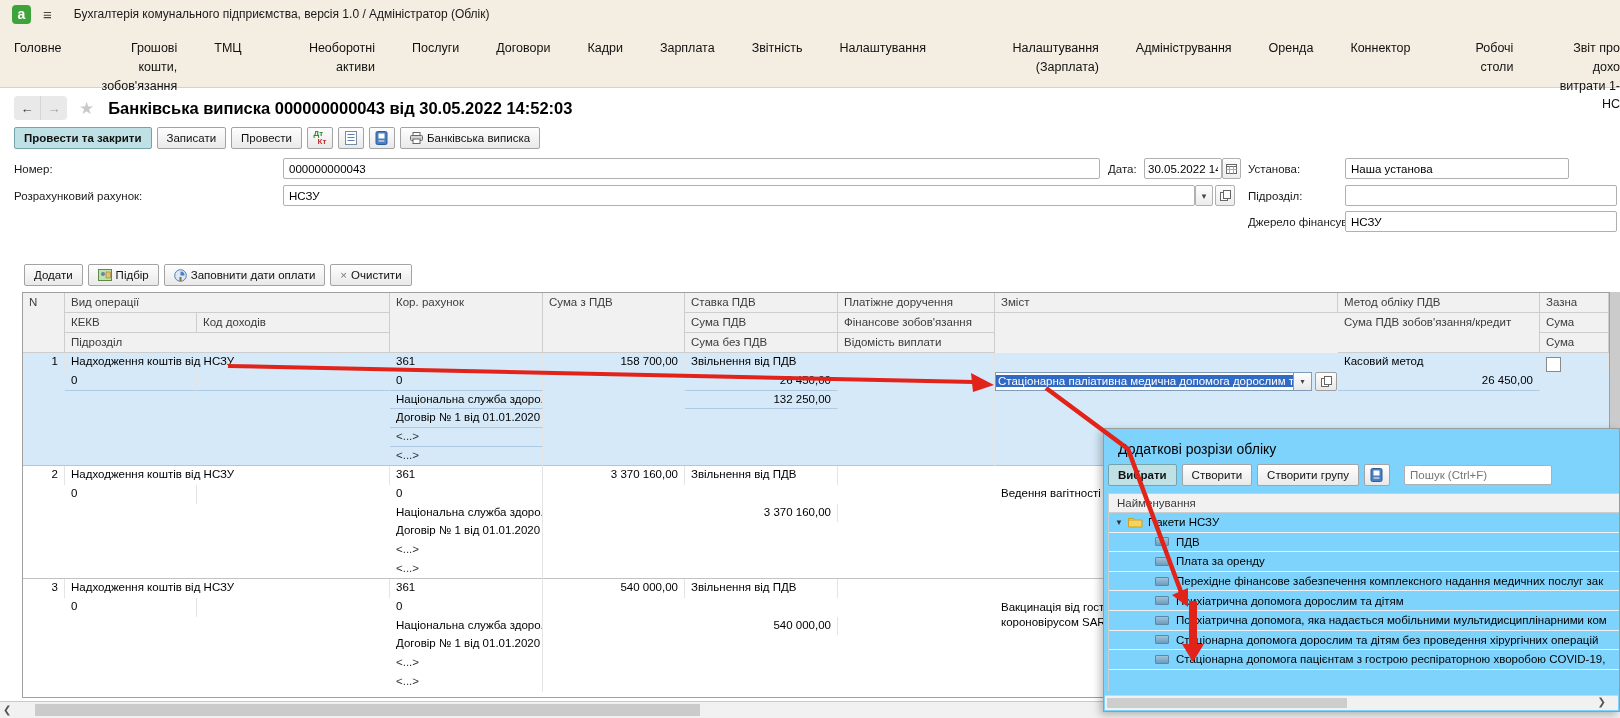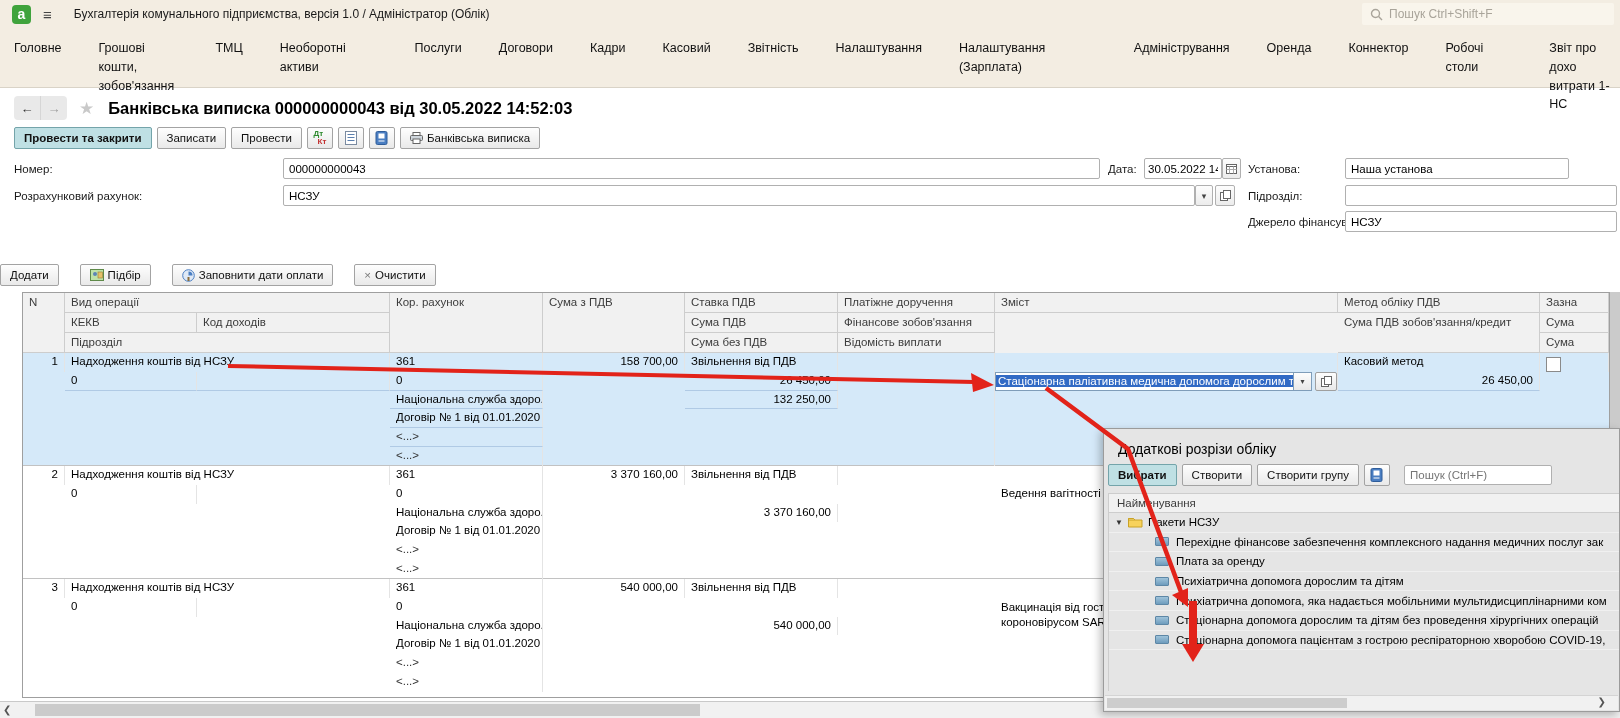--- a/index.html
+++ b/index.html
@@ -9,21 +9,21 @@
   .topbar{position:absolute;left:0;top:0;width:1620px;height:28px;background:#f3ede2;display:flex;align-items:center;}
   .logo{width:19px;height:19px;margin-left:12px;background:#3fa33c;border-radius:4px;color:#fff;
         font-weight:bold;font-size:14px;display:flex;align-items:center;justify-content:center;}
   .burger{margin-left:12px;font-size:15px;color:#444;line-height:1;}
   .apptitle{margin-left:22px;font-size:12px;color:#1a1a1a;}
   .searchbox{position:absolute;right:6px;top:3px;width:252px;height:22px;background:#f9f5ec;border-radius:2px;
              display:flex;align-items:center;color:#a9a49a;font-size:12px;}
   .searchbox svg{margin:0 6px 0 8px;}
   .menubar{position:absolute;left:0;top:28px;width:1620px;height:60px;background:#f3ede2;border-bottom:1px solid #d9d3c7;
            display:flex;gap:37px;padding:11px 0 0 14px;box-sizing:border-box;font-size:12.5px;}
-  .menuitem{white-space:pre-line;line-height:1.5;color:#111;cursor:default;}
+  .menuitem{white-space:pre-line;line-height:1.5;color:#111;cursor:default;text-align:right;}
   
   .navrow{position:absolute;left:0;top:92px;width:1620px;height:32px;display:flex;align-items:center;}
   .navbtns{margin-left:14px;display:flex;background:#e9e9e9;border-radius:4px;overflow:hidden;}
   .navbtn{width:26px;height:24px;display:flex;align-items:center;justify-content:center;font-size:13px;color:#333;}
   .navbtn.fwd{color:#9e9e9e;border-left:1px solid #d6d6d6;}
   .star{margin-left:12px;color:#c9c9c9;font-size:17px;}
   .doctitle{margin-left:14px;font-size:16.5px;font-weight:bold;color:#000;}
   
   .cmdbar{position:absolute;left:0;top:124px;width:1620px;height:28px;display:flex;align-items:center;gap:5px;padding-left:14px;box-sizing:border-box;}
   .btn{height:22px;box-sizing:border-box;border:1px solid #a3a3a3;border-radius:2px;background:linear-gradient(#fefefe,#e9e9e9);
@@ -37,21 +37,21 @@
   .field{position:absolute;height:21px;box-sizing:border-box;border:1px solid #b0b0b0;border-radius:2px;background:#fff;
          font-family:"Liberation Sans",sans-serif;font-size:11.5px;padding:0 5px;color:#000;}
   .sqbtn{position:absolute;height:21px;box-sizing:border-box;border:1px solid #b0b0b0;border-radius:2px;background:linear-gradient(#fdfdfd,#ececec);
          display:flex;align-items:center;justify-content:center;font-size:9px;color:#444;}
   
   .tabstrip{position:absolute;left:0;top:233px;width:1620px;height:26px;border-bottom:1px solid #a8a8a8;box-sizing:border-box;}
   .tab{position:absolute;top:1px;height:25px;box-sizing:border-box;border:1px solid #a8a8a8;border-bottom:none;border-radius:3px 3px 0 0;
        display:flex;align-items:center;gap:5px;padding:0 10px;background:#f2f2f2;color:#111;}
   .tab.active{background:#fff;height:26px;top:0;z-index:2;}
   
-  .tblbar{position:absolute;left:0;top:261px;width:1620px;height:28px;display:flex;align-items:center;gap:21px;padding-left:0;box-sizing:border-box;}
+  .tblbar{position:absolute;left:0;top:261px;width:1620px;height:28px;display:flex;align-items:center;gap:5px;padding-left:24px;box-sizing:border-box;}
   
   .table{position:absolute;left:22px;top:292px;width:1588px;height:406px;border:1px solid #9f9f9f;box-sizing:border-box;overflow:hidden;background:#fff;}
   .grid{display:grid;grid-template-columns:42px 132px 193px 153px 142px 153px 157px 343px 202px auto;}
   .thead{grid-template-rows:repeat(3,20px);background:#f1f1f1;}
   .hc{box-sizing:border-box;border-right:1px solid #cdcdcd;border-bottom:1px solid #cdcdcd;padding:3px 6px 0 6px;color:#3c3c3c;
       overflow:hidden;white-space:nowrap;background:#f1f1f1;}
   .trow{grid-template-rows:repeat(6,18.83px);border-bottom:1px solid #c2c2c2;box-sizing:border-box;position:relative;}
   .trow.sel{background:#d5e9f9;}
   .tc{box-sizing:border-box;border-right:1px solid #e4e4e4;padding:2px 6px 0 6px;overflow:hidden;white-space:nowrap;}
   .num{text-align:right;}
@@ -66,21 +66,21 @@
           display:flex;align-items:center;justify-content:center;font-size:8px;color:#444;}
   .droopen{width:20px;margin-left:3px;border:1px solid #9f9f9f;border-radius:2px;background:linear-gradient(#fdfdfd,#e8e8e8);
            display:flex;align-items:center;justify-content:center;}
   .chk{width:13px;height:13px;border:1px solid #8a8a8a;background:#fff;margin-top:2px;}
   
   .vscroll{position:absolute;left:1610px;top:292px;width:10px;height:140px;background:#cbcbcb;}
   .hscroll{position:absolute;left:0;top:701px;width:1620px;height:17px;background:#f1f1f1;border-top:1px solid #c9c9c9;box-sizing:border-box;}
   .hthumb{position:absolute;left:35px;top:2px;width:665px;height:12px;background:#cbcbcb;}
   .harrow{position:absolute;left:3px;top:2px;font-size:10px;color:#555;}
   
-  .popup{position:absolute;left:1103px;top:428px;width:517px;height:284px;background:#e5e5e5;border:1px solid #9b9b9b;
+  .popup{position:absolute;left:1103px;top:428px;width:517px;height:284px;background:#7dd3fc;border:1px solid #9b9b9b;
          box-shadow:-3px 3px 8px rgba(0,0,0,.25);z-index:5;box-sizing:border-box;overflow:hidden;}
   .ptitle{position:absolute;left:14px;top:12px;font-size:14px;color:#000;}
   .pbtns{position:absolute;left:4px;top:35px;display:flex;gap:5px;align-items:center;}
   .psearch{position:absolute;left:300px;top:36px;width:148px;height:20px;}
   .plisthead{position:absolute;left:4px;top:64px;right:-2px;height:20px;background:#f1f1f1;border:1px solid #cdcdcd;
              box-sizing:border-box;padding:3px 8px 0 8px;color:#3c3c3c;}
   .plist{position:absolute;left:4px;top:84px;right:-2px;bottom:20px;border-left:1px solid #cdcdcd;border-right:1px solid #cdcdcd;overflow:hidden;}
   .prow{height:18.6px;display:flex;align-items:center;border-bottom:1px solid #f0f0f0;white-space:nowrap;overflow:hidden;}
   .prow.folder{gap:5px;padding-left:6px;}
   .prow.child{gap:7px;padding-left:46px;}
@@ -95,39 +95,32 @@
 </style>
 </head>
 <body>
 
 <div class="screen">
 
   <div class="topbar">
     <div class="logo">a</div>
     <div class="burger">≡</div>
     <div class="apptitle">Бухгалтерія комунального підприємства, версія 1.0 / Адміністратор  (Облік)</div>
-    <div class="searchbox">
-      <svg width="13" height="13" viewBox="0 0 13 13">
-        <circle cx="5.5" cy="5.5" r="4" fill="none" stroke="#a9a49a" stroke-width="1.4"></circle>
-        <line x1="8.6" y1="8.6" x2="12" y2="12" stroke="#a9a49a" stroke-width="1.4"></line>
-      </svg>
-      <span>Пошук Ctrl+Shift+F</span>
-    </div>
   </div>
 
   <div class="menubar">
     <div class="menuitem">Головне</div>
     <div class="menuitem">Грошові кошти,
 зобов'язання</div>
     <div class="menuitem">ТМЦ</div>
     <div class="menuitem">Необоротні активи</div>
     <div class="menuitem">Послуги</div>
     <div class="menuitem">Договори</div>
     <div class="menuitem">Кадри</div>
-    <div class="menuitem">Касовий</div>
+    <div class="menuitem">Зарплата</div>
     <div class="menuitem">Звітність</div>
     <div class="menuitem">Налаштування</div>
     <div class="menuitem">Налаштування (Зарплата)</div>
     <div class="menuitem">Адміністрування</div>
     <div class="menuitem">Оренда</div>
     <div class="menuitem">Коннектор</div>
     <div class="menuitem">Робочі столи</div>
     <div class="menuitem">Звіт про дохо
 витрати 1-НС</div>
   </div>
@@ -356,25 +349,29 @@
       <div class="prow folder">
         <span class="expander">▼</span>
         <svg width="15" height="12" viewBox="0 0 15 12">
           <path d="M0.5 2.5 h5 l1.5 1.5 h7 v7 h-13.5 z" fill="#f7d25c" stroke="#c9a227"></path>
           <path d="M0.5 2.5 h5 l1.5 1.5 h-6.5 z" fill="#fbe28a" stroke="#c9a227"></path>
         </svg>
         <span>Пакети НСЗУ</span>
       </div>
       <div class="prow child">
           <span class="dashicon"></span>
+          <span>ПДВ</span>
+        </div>
+      <div class="prow child">
+          <span class="dashicon"></span>
+          <span>Плата за оренду</span>
+        </div>
+      <div class="prow child">
+          <span class="dashicon"></span>
           <span>Перехідне фінансове забезпечення комплексного надання медичних послуг зак</span>
-        </div>
-      <div class="prow child">
-          <span class="dashicon"></span>
-          <span>Плата за оренду</span>
         </div>
       <div class="prow child">
           <span class="dashicon"></span>
           <span>Психіатрична допомога дорослим та дітям</span>
         </div>
       <div class="prow child">
           <span class="dashicon"></span>
           <span>Психіатрична допомога, яка надається мобільними мультидисциплінарними ком</span>
         </div>
       <div class="prow child">

